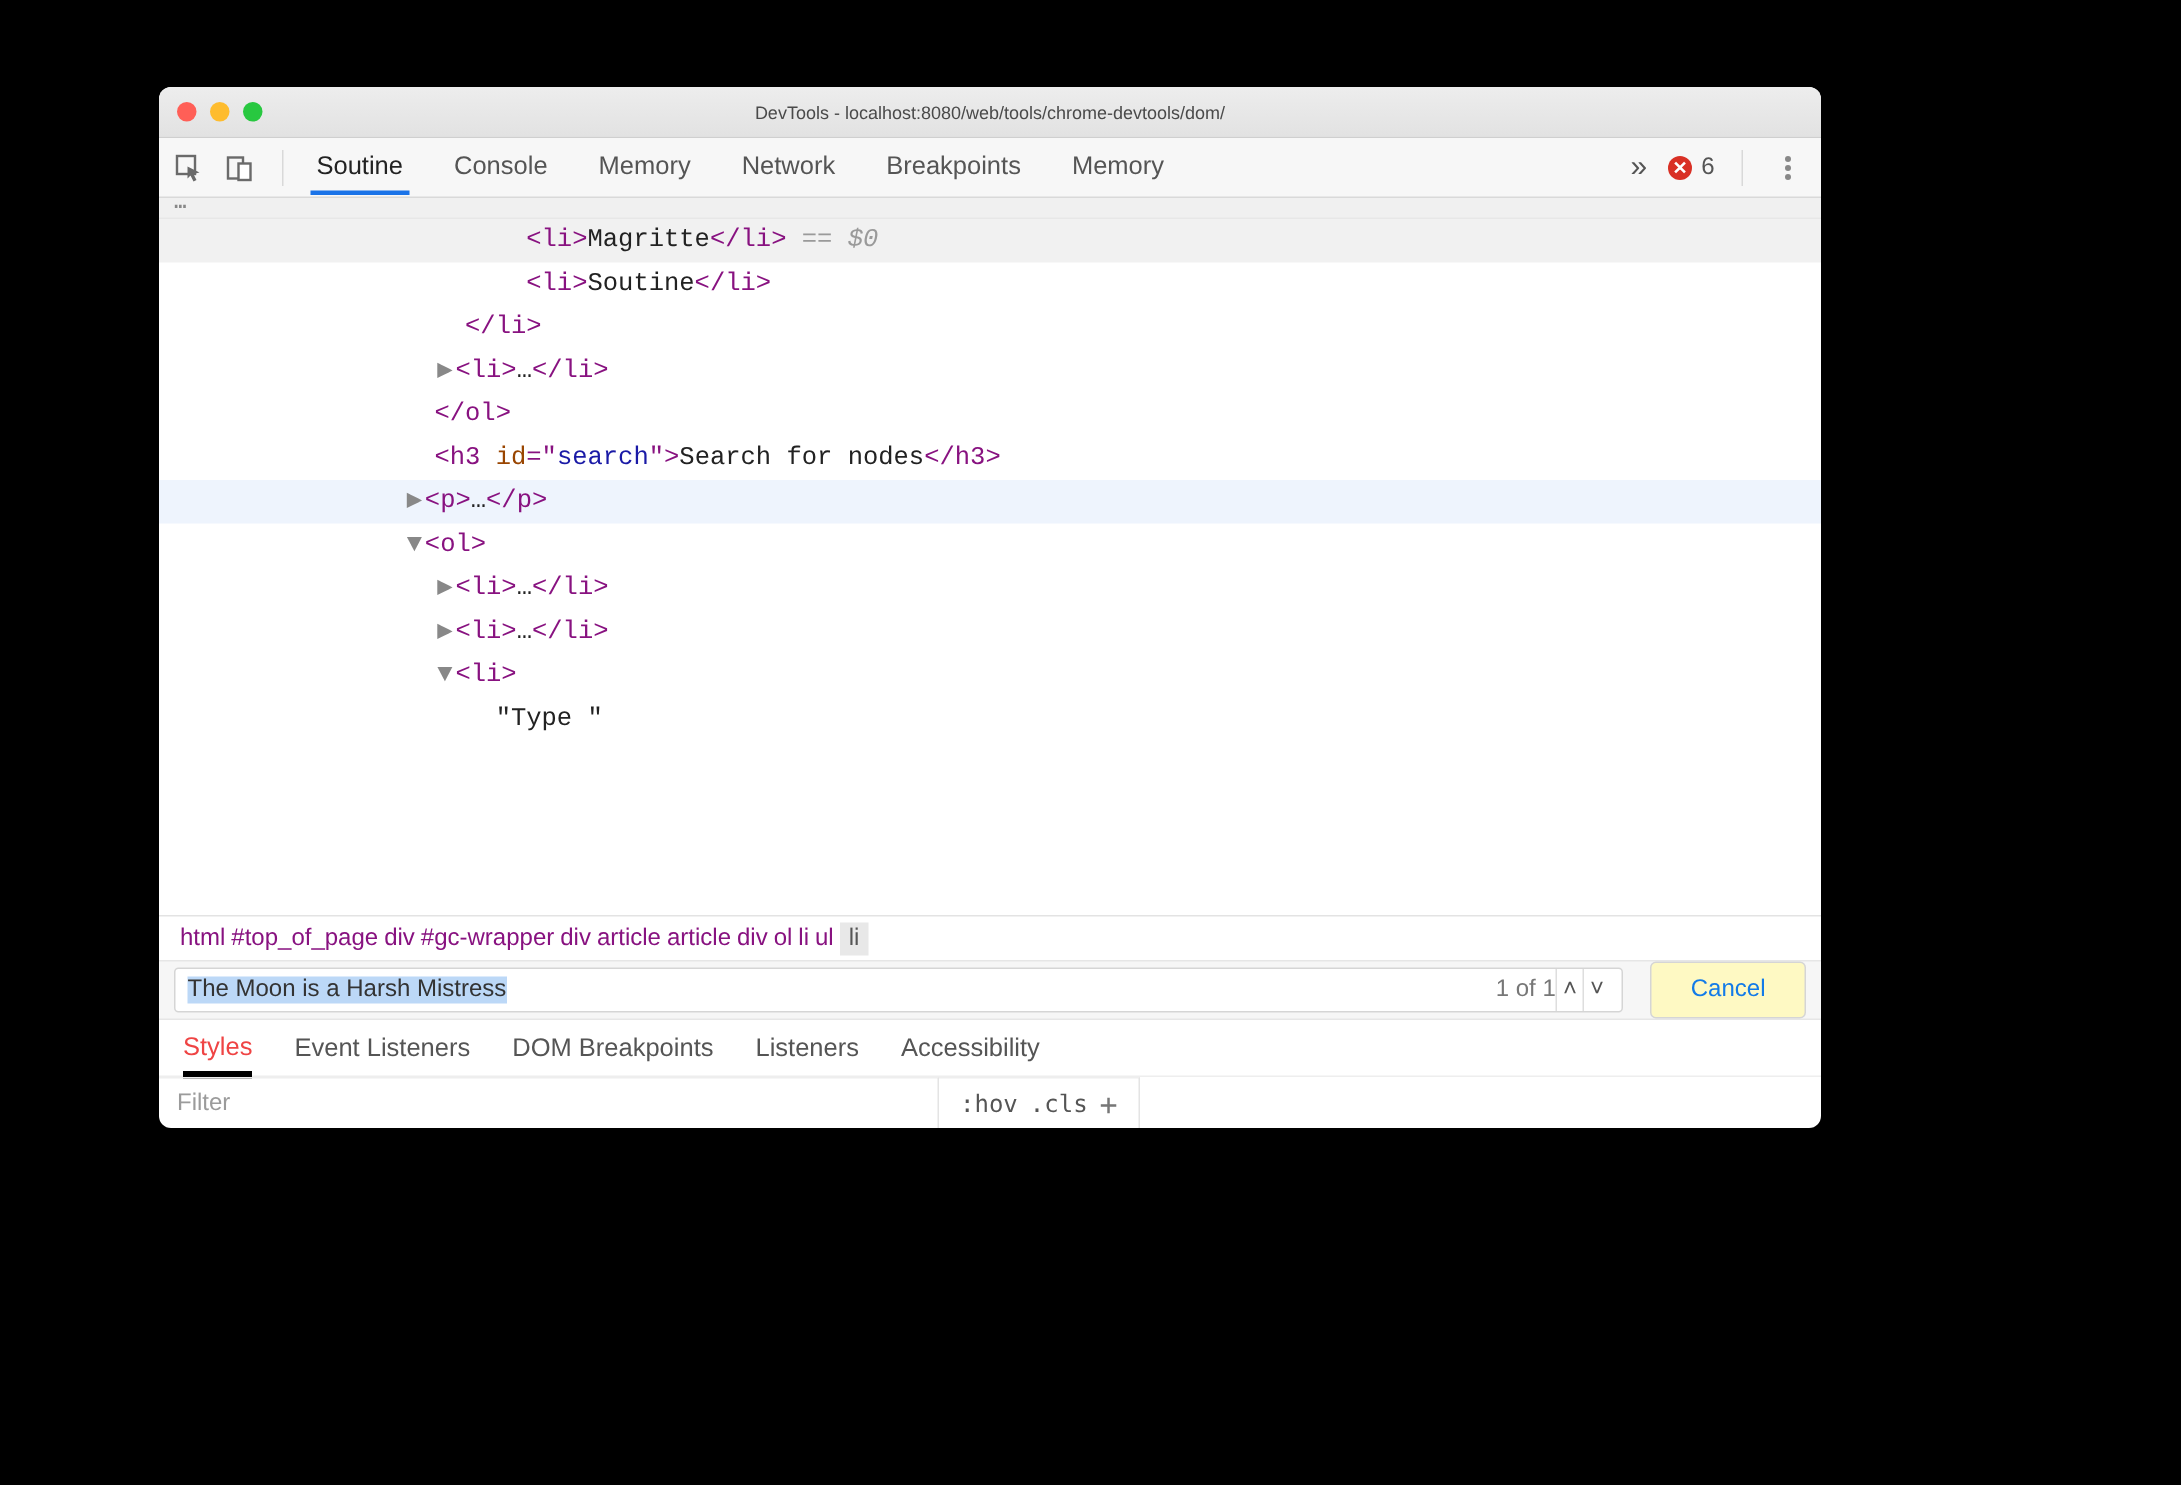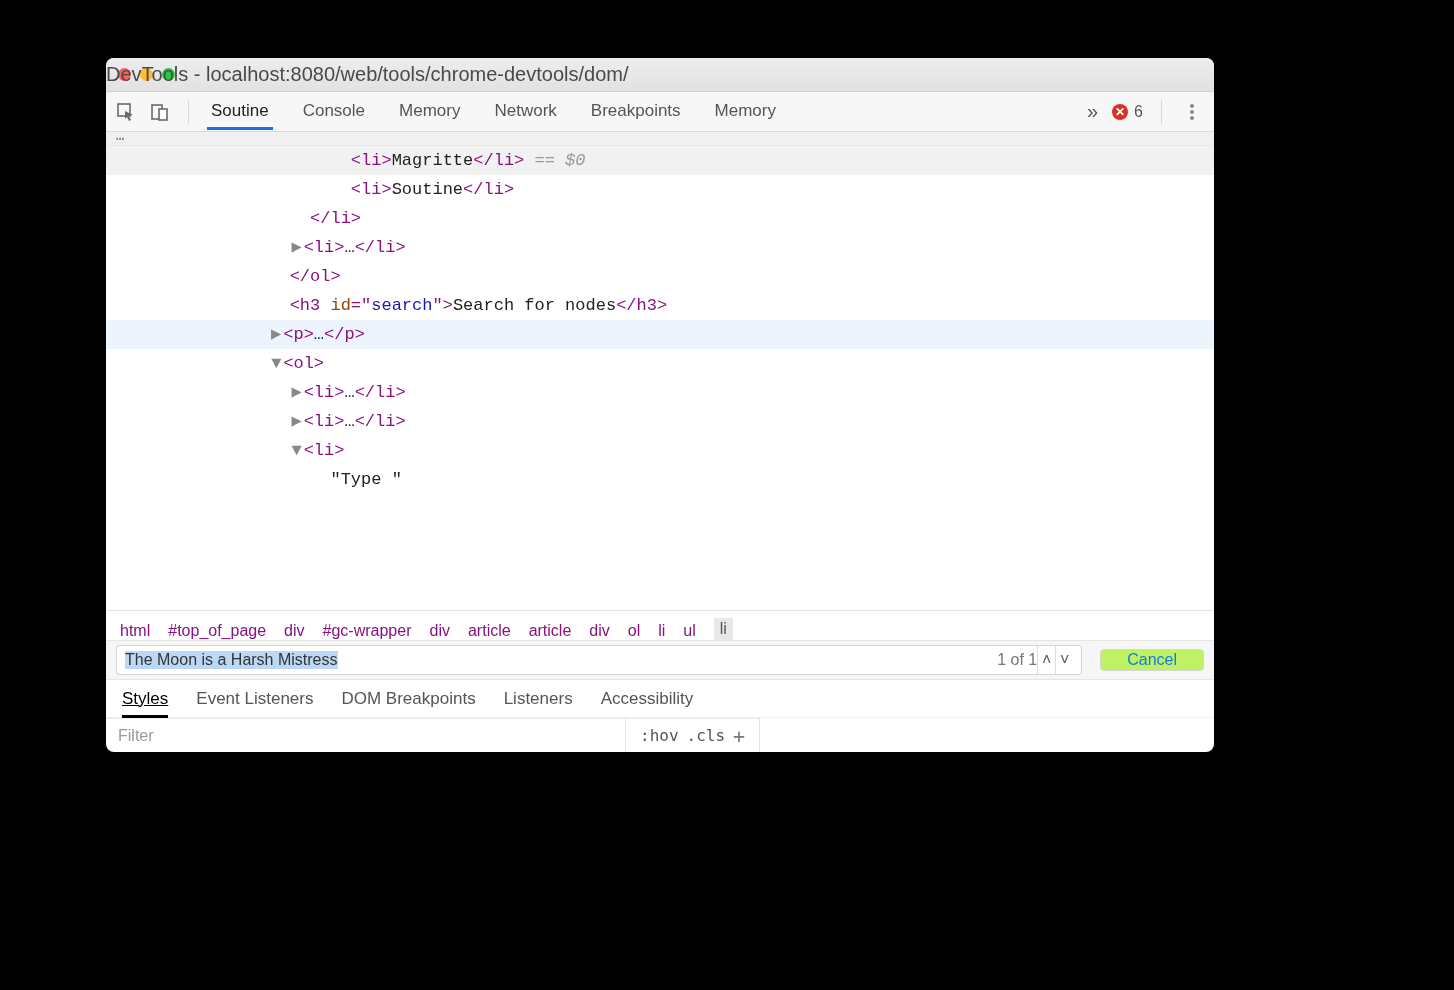--- a/index.html
+++ b/index.html
@@ -10,21 +10,21 @@
     overflow: hidden; display: flex; flex-direction: column;
   }
   .titlebar {
     height: 34px; background: linear-gradient(#ededed,#e2e2e2);
     border-bottom: 1px solid #cfcfcf; display: flex; align-items: center; padding: 0 12px;
     position: relative; flex: none;
   }
   .traffic { display: flex; gap: 9px; }
   .dot { width: 13px; height: 13px; border-radius: 50%; }
   .dot.red { background:#ff5f57; } .dot.yellow { background:#febc2e; } .dot.green { background:#28c840; }
-  .title { position:absolute; left:0; right:0; font-size:20px; color:#4a4a4a; pointer-events:none; }
+  .title { position:absolute; left:0; right:0; text-align:center; font-size:12px; color:#4a4a4a; pointer-events:none; }
   .toolbar {
     height: 40px; border-bottom:1px solid #d9d9d9; display:flex; align-items:center;
     padding: 0 10px; gap: 14px; background:#f7f7f7; flex:none;
   }
   .toolbar .icon { color:#6a6a6a; }
   .sep { width:1px; height:24px; background:#d9d9d9; margin:0 4px; }
   .tabs { display:flex; gap: 26px; font-size:17px; color:#555; }
   .tab { padding: 8px 4px 9px; cursor:pointer; }
   .tab.active { color:#222; border-bottom: 3px solid #1a73e8; padding-bottom:6px; }
   .more { margin-left:auto; color:#555; font-size:20px; }
@@ -40,35 +40,35 @@
   .row.sel { background:#eef4fd; }
   .row.cur { background:#f1f1f1; }
   .tag { color:#881280; }
   .attrn { color:#994500; }
   .attrv { color:#1a1aa6; }
   .str { color:#222; }
   .comment { color:#9a9a9a; font-style:italic; }
   .hl { background:#fff176; }
   .tri { color:#888; display:inline-block; width:14px; text-align:center; }
   .breadcrumb {
-    height:30px; border-top:1px solid #e3e3e3; display:flex; align-items:flex-end; gap:18px;
+    height:30px; border-top:1px solid #e3e3e3; display:flex; align-items:center; gap:4px;
     padding:0 14px; font-size:16px; color:#881280; flex:none; background:#fff;
   }
   .breadcrumb .bc.last { background:#e8e8e8; padding:2px 6px; color:#555; }
   .search {
     height:40px; border-top:1px solid #e6e6e6; border-bottom:1px solid #e6e6e6;
     display:flex; align-items:center; gap:18px; padding:0 10px; background:#f6f6f6; flex:none;
   }
   .search-box { flex:1; height:30px; border:1px solid #d5d5d5; border-radius:3px; background:#fff; display:flex; align-items:center; padding:0 8px; font-size:16px; color:#333;}
   .search-box .seltext { background:#bcd8f7; }
   .counter { margin-left:auto; color:#777; }
   .chev { width:18px; height:28px; display:flex; align-items:center; justify-content:center; color:#555; border-left:1px solid #dedede;}
-  .cancel { border:1px solid #d5d5d5; border-radius:4px; height:22px; padding:0 26px; color:#137be8; background:#bef264; font-size:16px; display:flex; align-items:center;}
+  .cancel { border:1px solid #d5d5d5; border-radius:4px; height:38px; padding:0 26px; color:#137be8; background:#fef9c3; font-size:16px; display:flex; align-items:center;}
   .subtabs { height:38px; display:flex; align-items:center; gap:28px; padding:0 16px; font-size:17px; color:#555; flex:none; border-bottom:1px solid #eee;}
-  .subtab.active { color:#000000; border-bottom:3px solid #000000; padding-bottom:6px; padding-top:9px;text-decoration:underline;}
+  .subtab.active { color:#ef4444; border-bottom:5px solid #000000; padding-bottom:6px; padding-top:9px;}
   .styles-bar { height:34px; display:flex; align-items:stretch; flex:none;}
   .filter { flex:0 0 520px; border-right:1px solid #e4e4e4; display:flex; align-items:center; padding:4px 12px; color:#9b9b9b; font-size:16px; border-top:1px solid #eee;}
   .toggles { display:flex; align-items:center; gap:8px; font-family:Menlo,monospace; font-size:16px; color:#555; padding:0 14px; border-right:1px solid #e4e4e4; border-top:1px solid #eee;}
   .plus { font-size:20px; color:#777; }
   svg { display:block; }
 </style>
 </head>
 <body>
 
 <div class="window">

